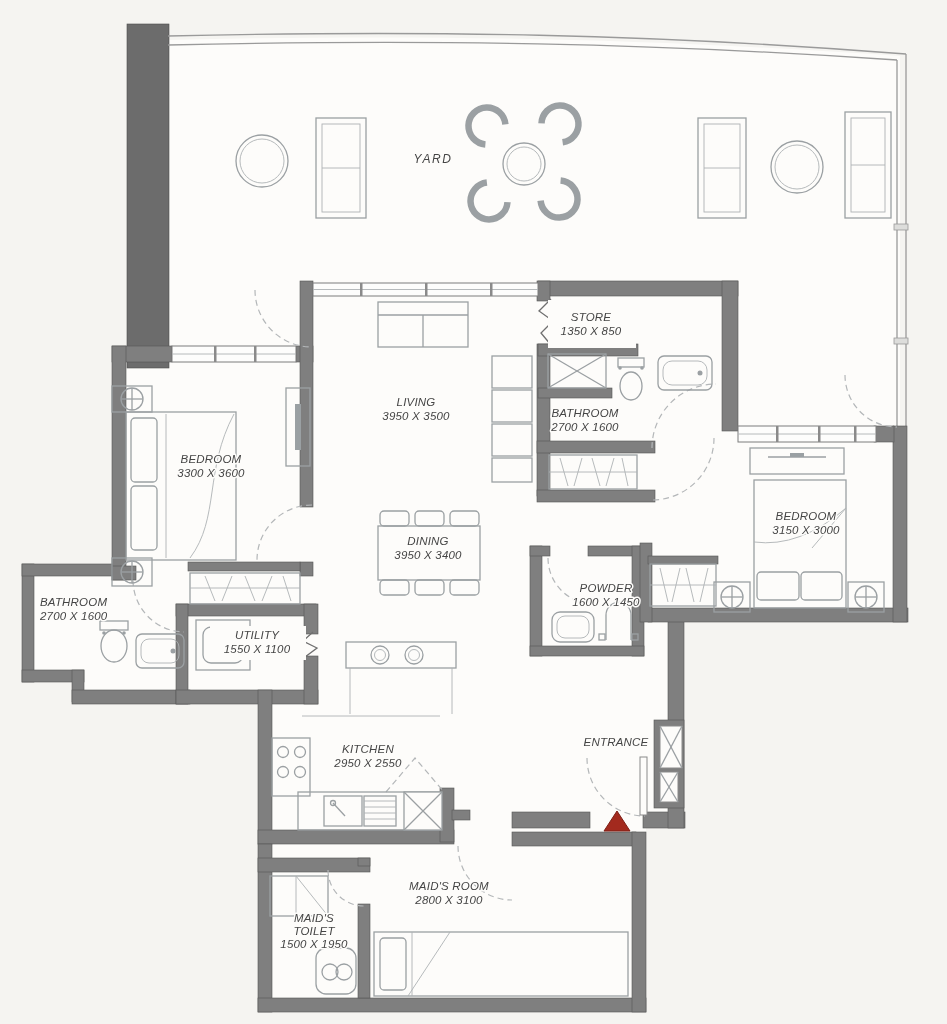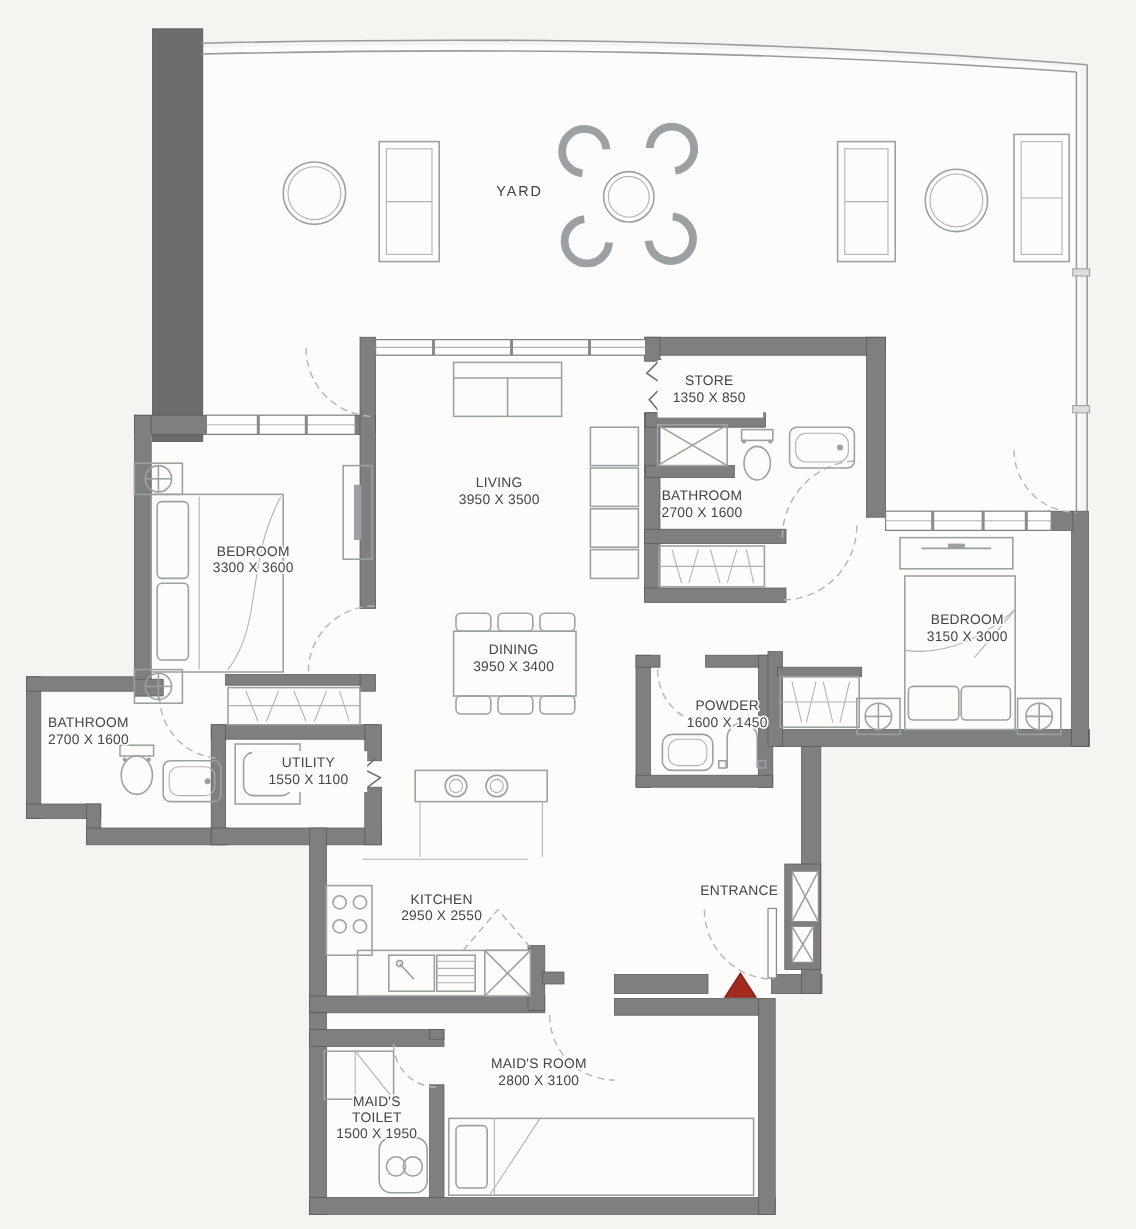--- a/index.html
+++ b/index.html
@@ -1,16 +1,16 @@
 <!DOCTYPE html>
 <html><head>
 <meta charset="utf-8">
 <style>
   html,body{margin:0;padding:0;background:#f5f4f1;}
-  .stage{width:898px;height:1024px;position:relative;font-family:"Liberation Sans",sans-serif;}
+  .stage{width:898px;height:1024px;position:relative;font-family:"Liberation Sans",sans-serif;font-style:italic;}
   svg{display:block;}
   .wall{fill:#7f7f7f;stroke:#565656;stroke-width:.6;}
   .walldark{fill:#6c6c6c;stroke:#4e4e4e;stroke-width:.6;}
   .floor{fill:#fdfcfa;stroke:none;}
   .win{fill:#fdfdfc;stroke:#7d7d7d;stroke-width:1;}
   .mull{fill:#8a8a8a;}
   .furn{fill:none;stroke:#9ba0a3;stroke-width:1.3;}
   .furnthick{fill:none;stroke:#9ba0a3;stroke-width:6.5;}
   .thin{fill:none;stroke:#aeb2b4;stroke-width:.9;}
   .dash{fill:none;stroke:#b4b7b9;stroke-width:1.2;stroke-dasharray:6 4;}

